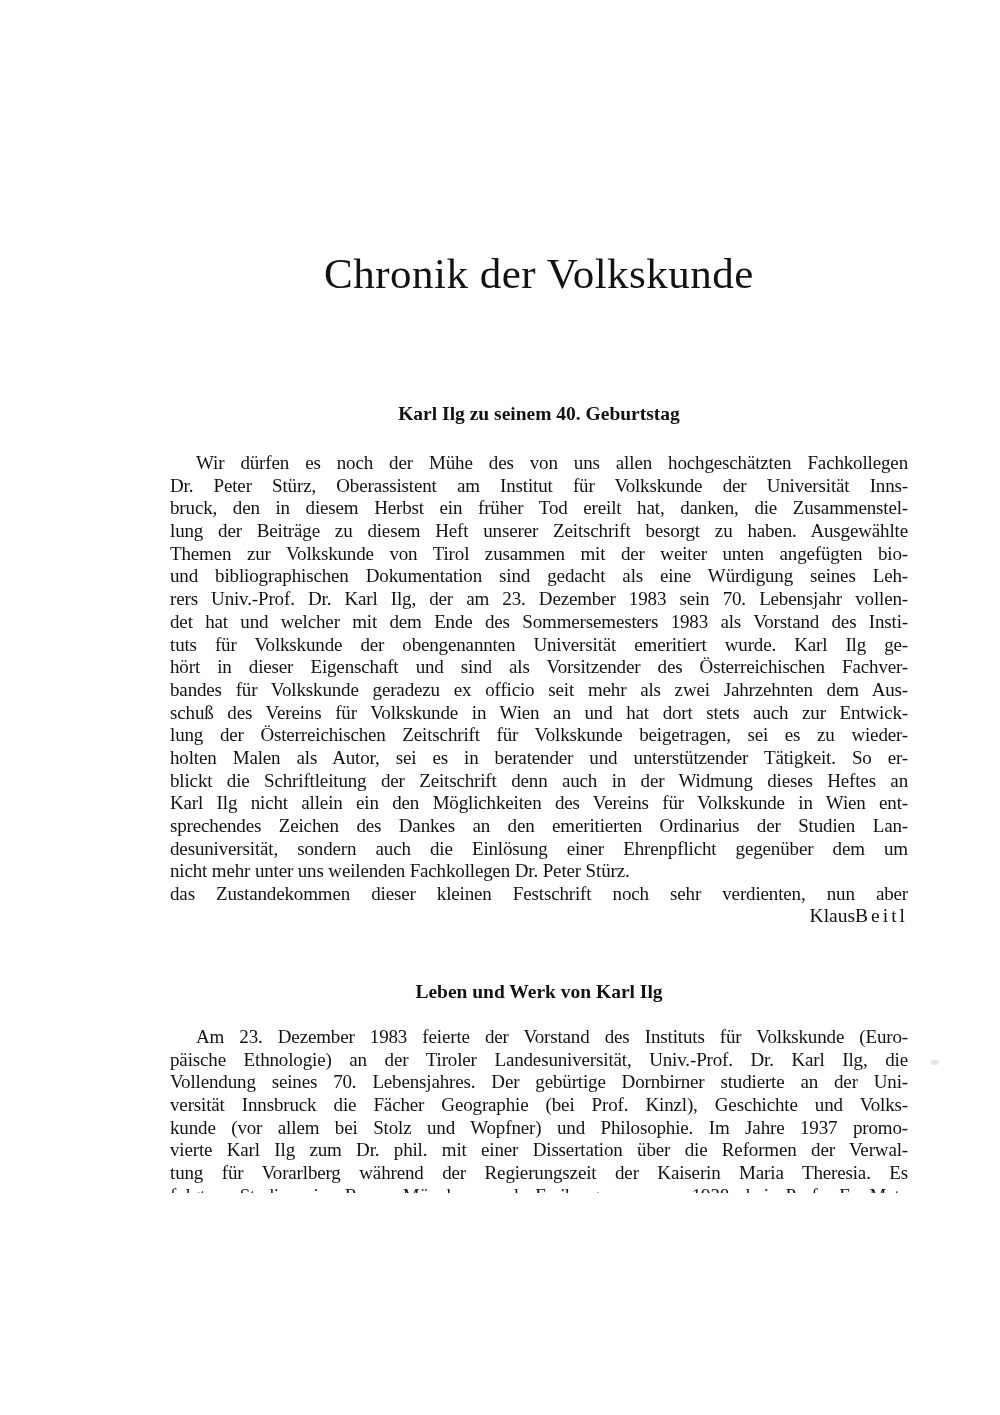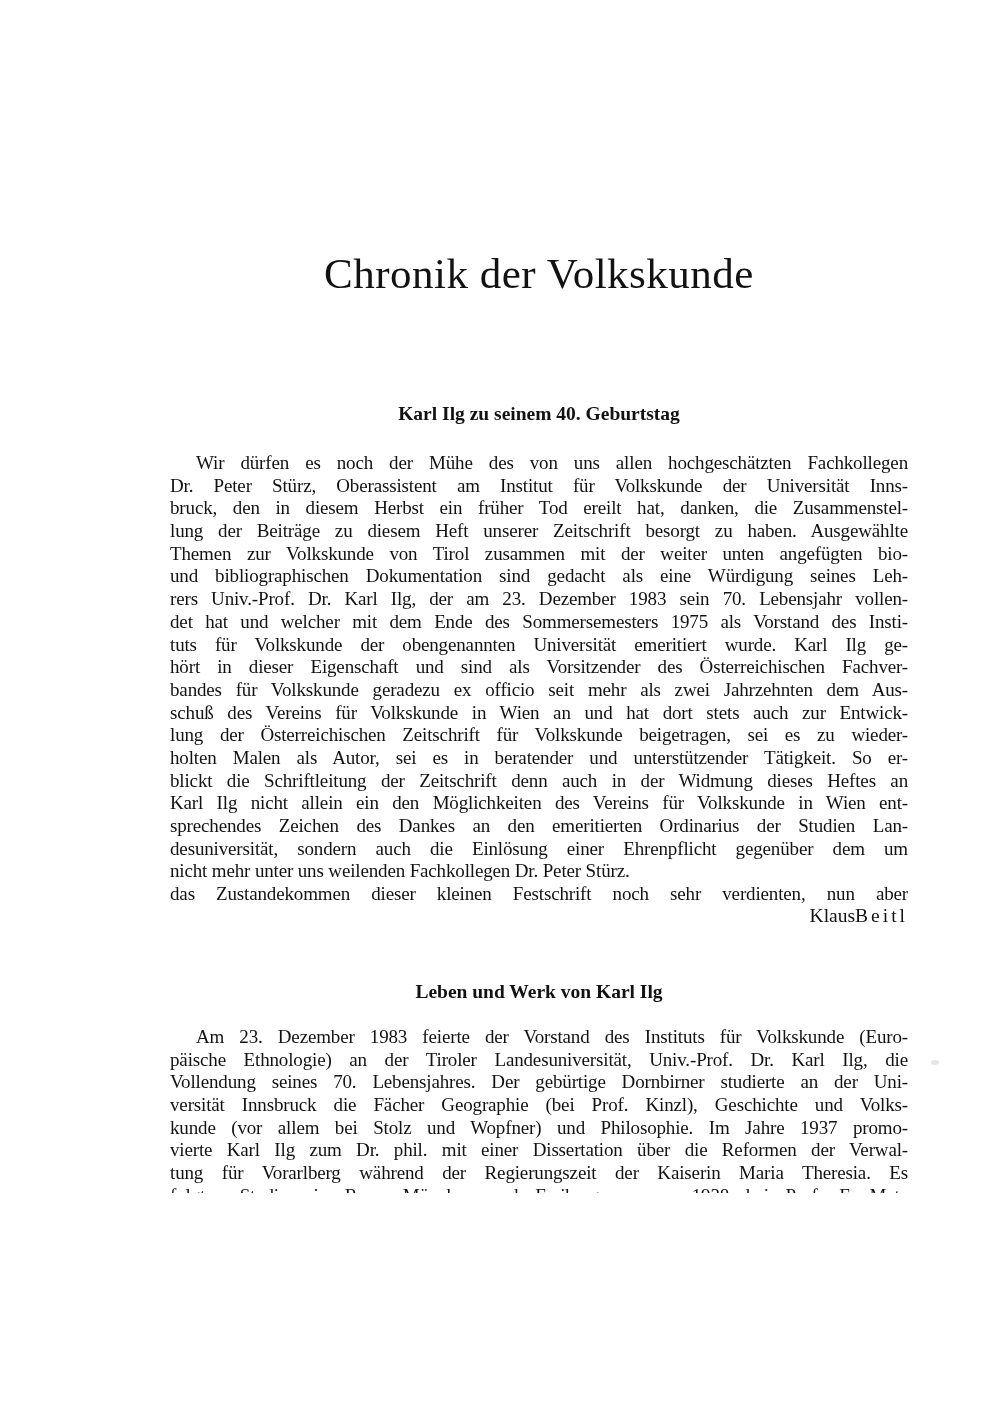--- a/index.html
+++ b/index.html
@@ -103,21 +103,21 @@
   <div class="section-heading heading-1">Karl Ilg zu seinem 40. Geburtstag</div>
 
   <div class="para para-1">
     <div class="line line-first">Wir dürfen es noch der Mühe des von uns allen hochgeschätzten Fachkollegen</div>
     <div class="line">Dr. Peter Stürz, Oberassistent am Institut für Volkskunde der Universität Inns-</div>
     <div class="line">bruck, den in diesem Herbst ein früher Tod ereilt hat, danken, die Zusammenstel-</div>
     <div class="line">lung der Beiträge zu diesem Heft unserer Zeitschrift besorgt zu haben. Ausgewählte</div>
     <div class="line">Themen zur Volkskunde von Tirol zusammen mit der weiter unten angefügten bio-</div>
     <div class="line">und bibliographischen Dokumentation sind gedacht als eine Würdigung seines Leh-</div>
     <div class="line">rers Univ.-Prof. Dr. Karl Ilg, der am 23. Dezember 1983 sein 70. Lebensjahr vollen-</div>
-    <div class="line">det hat und welcher mit dem Ende des Sommersemesters 1975 als Vorstand des Insti-</div>
+    <div class="line">det hat und welcher mit dem Ende des Sommersemesters 1983 als Vorstand des Insti-</div>
     <div class="line">tuts für Volkskunde der obengenannten Universität emeritiert wurde. Karl Ilg ge-</div>
     <div class="line">hört in dieser Eigenschaft und sind als Vorsitzender des Österreichischen Fachver-</div>
     <div class="line">bandes für Volkskunde geradezu ex officio seit mehr als zwei Jahrzehnten dem Aus-</div>
     <div class="line">schuß des Vereins für Volkskunde in Wien an und hat dort stets auch zur Entwick-</div>
     <div class="line">lung der Österreichischen Zeitschrift für Volkskunde beigetragen, sei es zu wieder-</div>
     <div class="line">holten Malen als Autor, sei es in beratender und unterstützender Tätigkeit. So er-</div>
     <div class="line">blickt die Schriftleitung der Zeitschrift denn auch in der Widmung dieses Heftes an</div>
     <div class="line">Karl Ilg nicht allein ein den Möglichkeiten des Vereins für Volkskunde in Wien ent-</div>
     <div class="line">sprechendes Zeichen des Dankes an den emeritierten Ordinarius der Studien Lan-</div>
     <div class="line">desuniversität, sondern auch die Einlösung einer Ehrenpflicht gegenüber dem um</div>

